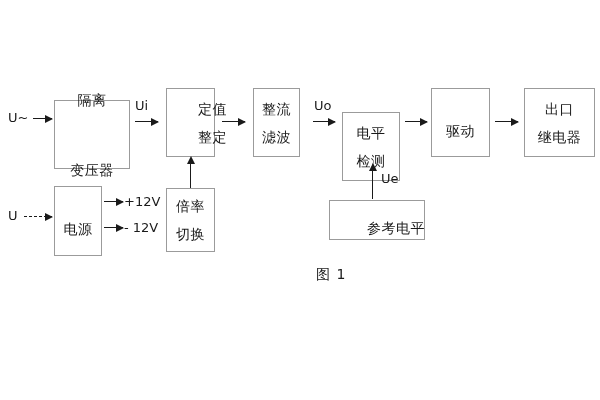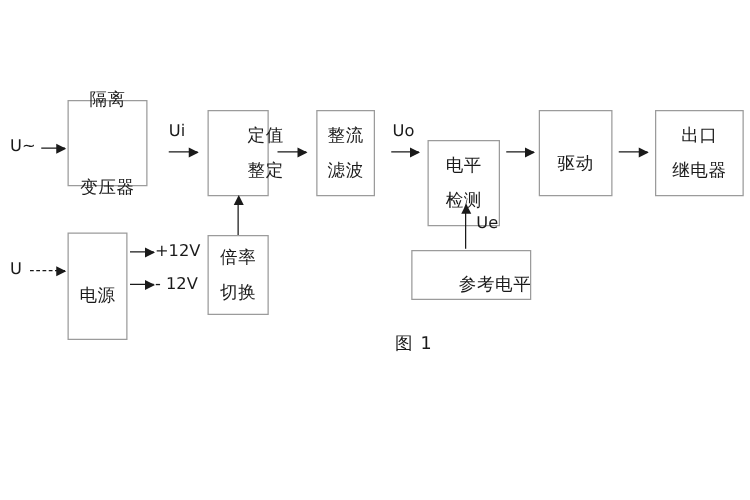--- a/index.html
+++ b/index.html
@@ -93,21 +93,21 @@
   }
 </style>
 </head>
 <body>
 
 <div id="canvas">
 
   <div class="lbl" style="left:8px; top:111px;">U~</div>
   <div class="arrow-h" style="left:33px; top:118px; width:19px;"></div>
 
-  <div class="blk" style="left:54px; top:80px; width:64px; height:69px;gap:42px;">
+  <div class="blk" style="left:54px; top:100px; width:76px; height:69px;gap:42px;">
     <div class="ln">隔离</div>
     <div class="ln">变压器</div>
   </div>
 
   <div class="lbl" style="left:135px; top:99px;">Ui</div>
   <div class="arrow-h" style="left:135px; top:121px; width:23px;"></div>
 
   <div class="blk" style="left:166px; top:88px; width:49px; height:69px;padding-left:44px;">
     <div class="ln">定值</div>
     <div class="ln">整定</div>
@@ -137,21 +137,21 @@
   <div class="arrow-h" style="left:495px; top:121px; width:23px;"></div>
 
   <div class="blk" style="left:524px; top:88px; width:71px; height:69px;">
     <div class="ln">出口</div>
     <div class="ln">继电器</div>
   </div>
 
   <div class="lbl" style="left:8px; top:209px;">U</div>
   <div class="arrow-h dashed" style="left:24px; top:216px; width:28px;"></div>
 
-  <div class="blk one" style="left:54px; top:186px; width:48px; height:86px;">
+  <div class="blk one" style="left:54px; top:186px; width:48px; height:70px;">
     <div class="ln">电源</div>
   </div>
 
   <div class="arrow-h" style="left:104px; top:201px; width:19px;"></div>
   <div class="lbl" style="left:124px; top:195px;">+12V</div>
 
   <div class="arrow-h" style="left:104px; top:227px; width:19px;"></div>
   <div class="lbl" style="left:124px; top:221px;">- 12V</div>
 
   <div class="blk" style="left:166px; top:188px; width:49px; height:64px;">

